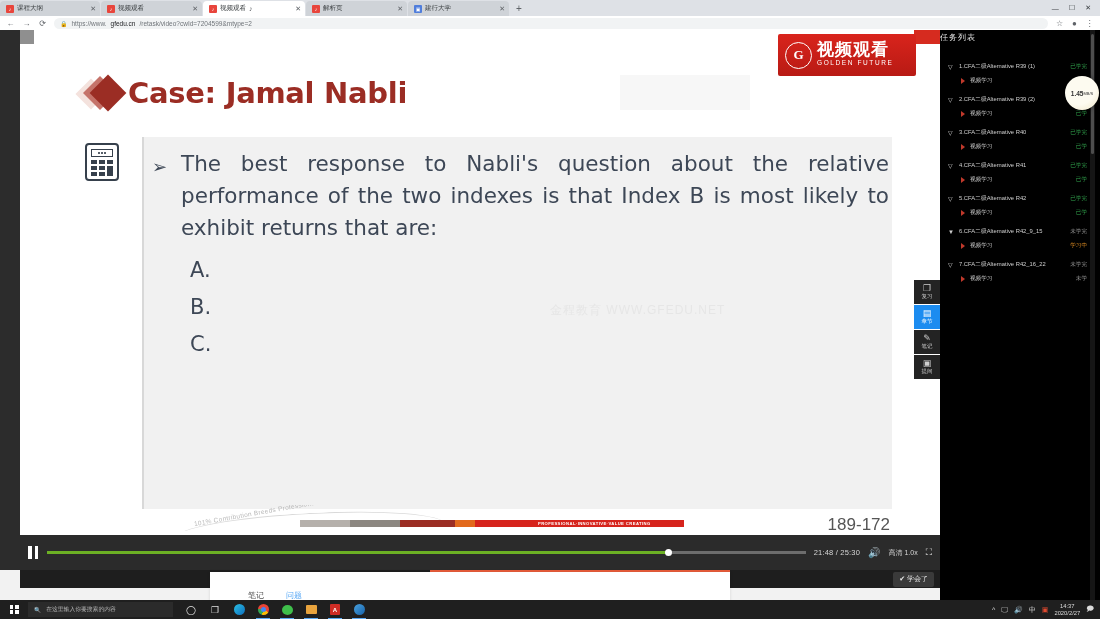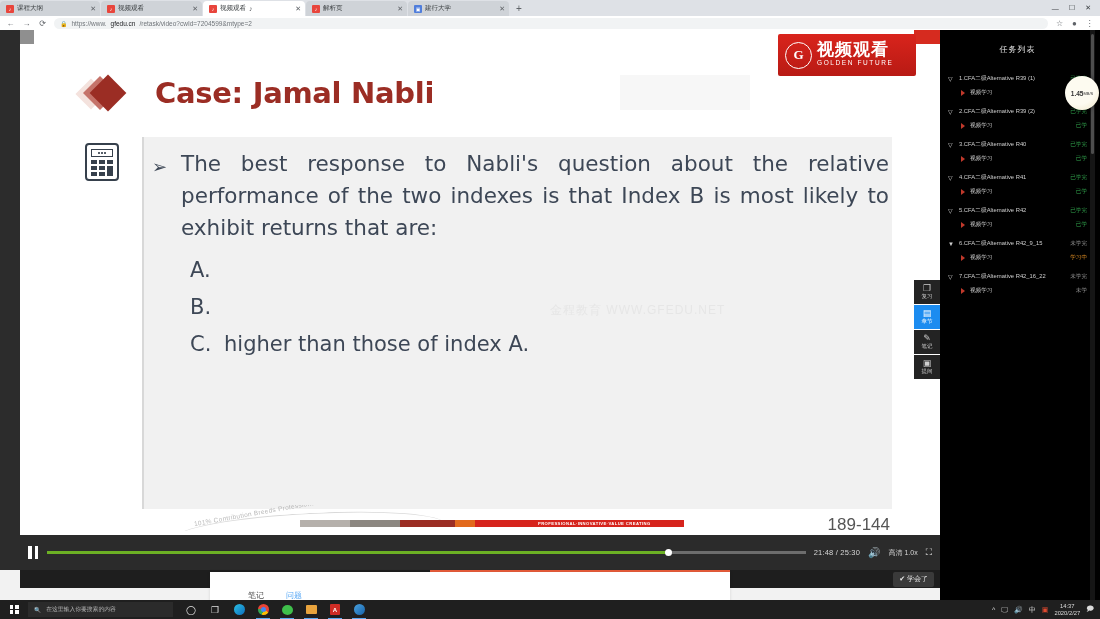--- a/index.html
+++ b/index.html
@@ -94,21 +94,21 @@
     width:27px;height:27px;border-radius:50%;
     border:1.5px solid #fff; flex:none;
     display:flex;align-items:center;justify-content:center;
     font-size:13px; font-weight:bold; color:#fff;
     font-family:"Liberation Serif", serif;
   }
   .logo-txt-cn { font-size:17px; font-weight:bold; letter-spacing:1px; line-height:1;}
   .logo-txt-en { font-size:6.5px; letter-spacing:1.6px; line-height:1.6; }
 
   .slide-title-row {
-    position:absolute; left:60px; top:44px; display:flex; align-items:center; gap:29px;
+    position:absolute; left:60px; top:44px; display:flex; align-items:center; gap:2px;
   }
   .diamond-deco { position:relative; width:46px; height:38px; flex:none;}
   .diamond-deco i { position:absolute; display:block; transform:rotate(45deg); }
   .dm1 { width:22px;height:22px; left:0; top:9px; background:#f4e2dd;}
   .dm2 { width:24px;height:24px; left:8px; top:7px; background:#c5736a;}
   .dm3 { width:26px;height:26px; left:15px; top:6px; background:#9b2d24;}
   .slide-title {
     font-size:29px; font-weight:bold; color:#9b2d24;
     font-family:"DejaVu Sans","Liberation Sans",sans-serif; letter-spacing:-0.3px;
   }
@@ -236,21 +236,21 @@
   .bp-tab { font-size:8px; color:#555; position:relative; padding-bottom:6px;}
   .bp-tab.active { color:#5aa9f5; }
   .bp-tab.active::after {
     content:""; position:absolute; left:0; right:0; bottom:0; height:1.8px;
     background:#5aa9f5; border-radius:1px;
   }
   .bp-accent { position:absolute; left:430px; top:540px; width:300px; height:2px; background:#e85c3a;}
 
   
   .tasklist { position:absolute; left:940px; top:30px; width:155px; height:570px; background:#000; color:#d0d0d0;}
-  .tl-title { text-align:center; font-size:8px; color:#e8e8e8; padding-top:14px; letter-spacing:1px;}
+  .tl-title { font-size:8px; color:#e8e8e8; padding-top:2px; letter-spacing:1px;}
   .tl-items { padding:16px 8px 0 8px; }
   .tl-group { margin-bottom:4px; }
   .tl-row {
     display:flex; align-items:center; gap:4px; font-size:5.8px; padding:3px 0;
     white-space:nowrap;
   }
   .tl-row .caret { font-size:6px; color:#cfcfcf; flex:none; width:7px;}
   .tl-row .label { color:#cfcfcf; flex:1; overflow:hidden;}
   .tl-row .status { font-size:5.6px; flex:none; }
   .st-done { color:#32a84e; }
@@ -431,41 +431,40 @@
 
         <div class="choices">
           <div class="choice">
             <span class="lbl">A.</span>
           </div>
           <div class="choice">
             <span class="lbl">B.</span>
           </div>
           <div class="choice">
             <span class="lbl">C.</span>
-            <span>higher than those of index A.</span>
           </div>
         </div>
 
         <div class="watermark">金程教育 WWW.GFEDU.NET</div>
 
         <div class="slide-footer">
           <div class="swoosh">
             <div class="swoosh-arc"></div>
             <div class="swoosh-txt">101% Contribution Breeds Professionalism !</div>
           </div>
           <div class="footer-bars">
             <span class="fb" style="width:50px;background:#b5b0ab"></span>
             <span class="fb" style="width:50px;background:#8c8781"></span>
             <span class="fb" style="width:55px;background:#9b2d24"></span>
             <span class="fb" style="width:20px;background:#e2691c"></span>
             <span class="fb" style="width:60px;background:#d6241c"></span>
             <span class="fb-tag">PROFESSIONAL·INNOVATIVE·VALUE CREATING</span>
             <span class="fb" style="width:30px;background:#d6241c"></span>
           </div>
-          <div class="page-num">189-144</div>
+          <div class="page-num">189-172</div>
         </div>
       </div>
 
       <div class="tool-rail">
         <div class="tool-btn">
           <span class="tool-glyph">❐</span>
           <span>复习</span>
         </div>
         <div class="tool-btn active">
           <span class="tool-glyph">▤</span>

